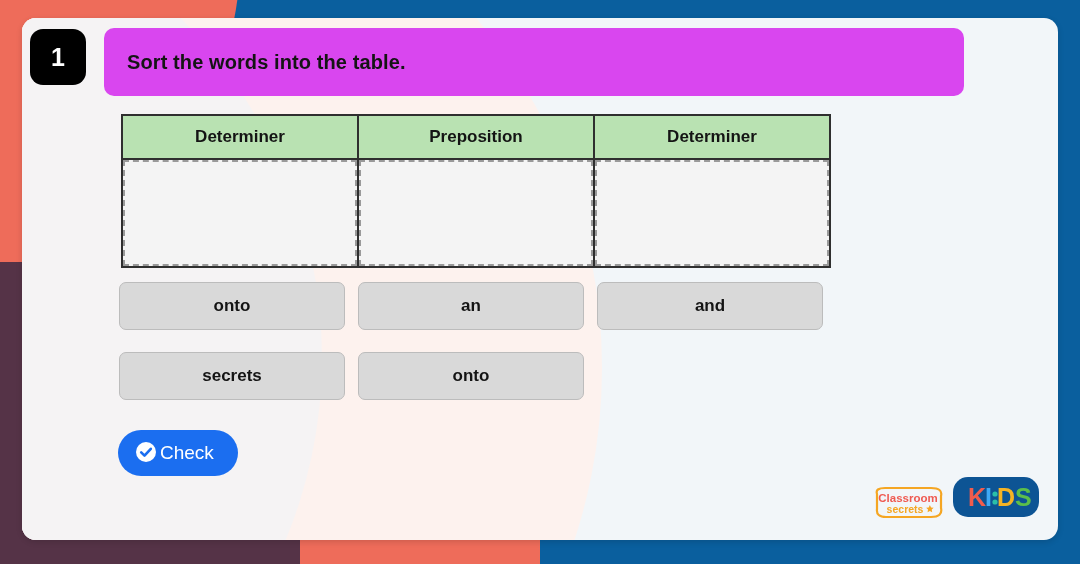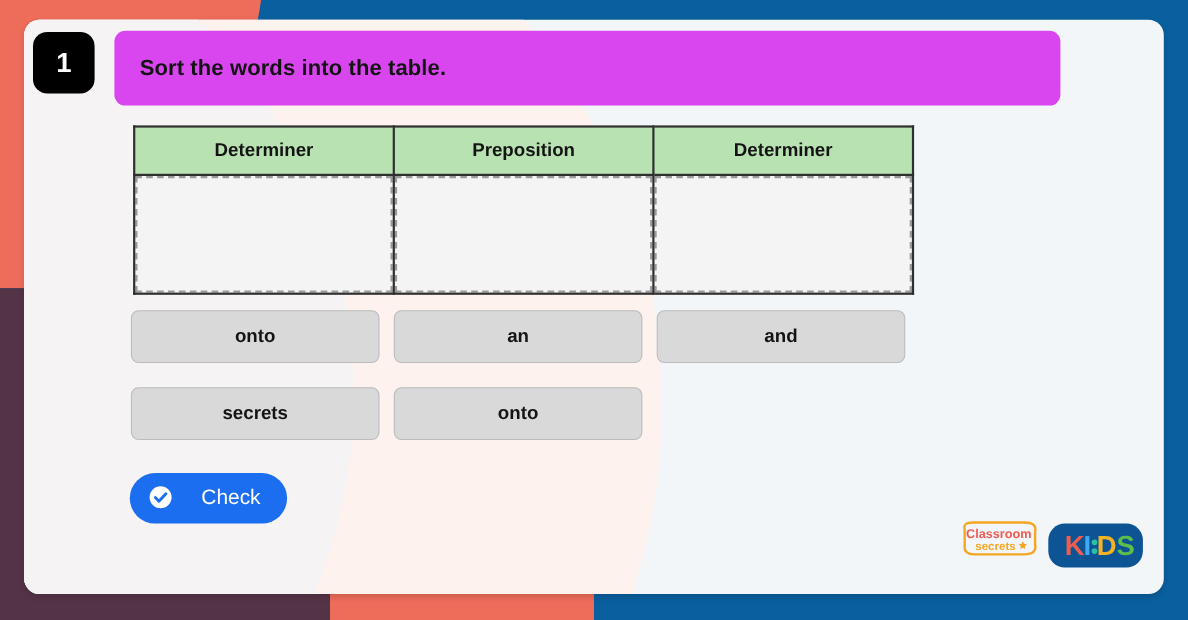--- a/index.html
+++ b/index.html
@@ -185,35 +185,35 @@
   .check-btn {
     position: absolute;
     left: 96px; top: 412px;
     height: 46px;
     padding: 0 24px 0 17px;
     background: #1b6ef0;
     border: none;
     border-radius: 23px;
     display: flex;
     align-items: center;
-    gap: 26px;
+    gap: 3px;
     cursor: pointer;
   }
   .check-label {
     color: #ffffff;
     font-size: 19px;
   }
   .check-icon { display: block; }
 
   
   .logo {
     position: absolute;
     right: 18px; bottom: 16px;
     display: flex;
-    align-items: flex-start;
+    align-items: flex-end;
     gap: 7px;
   }
   .logo-cs { display: block; }
   .logo-kids { display: block; }
 </style>
 </head>
 <body>
 
 <div id="stage">
 

